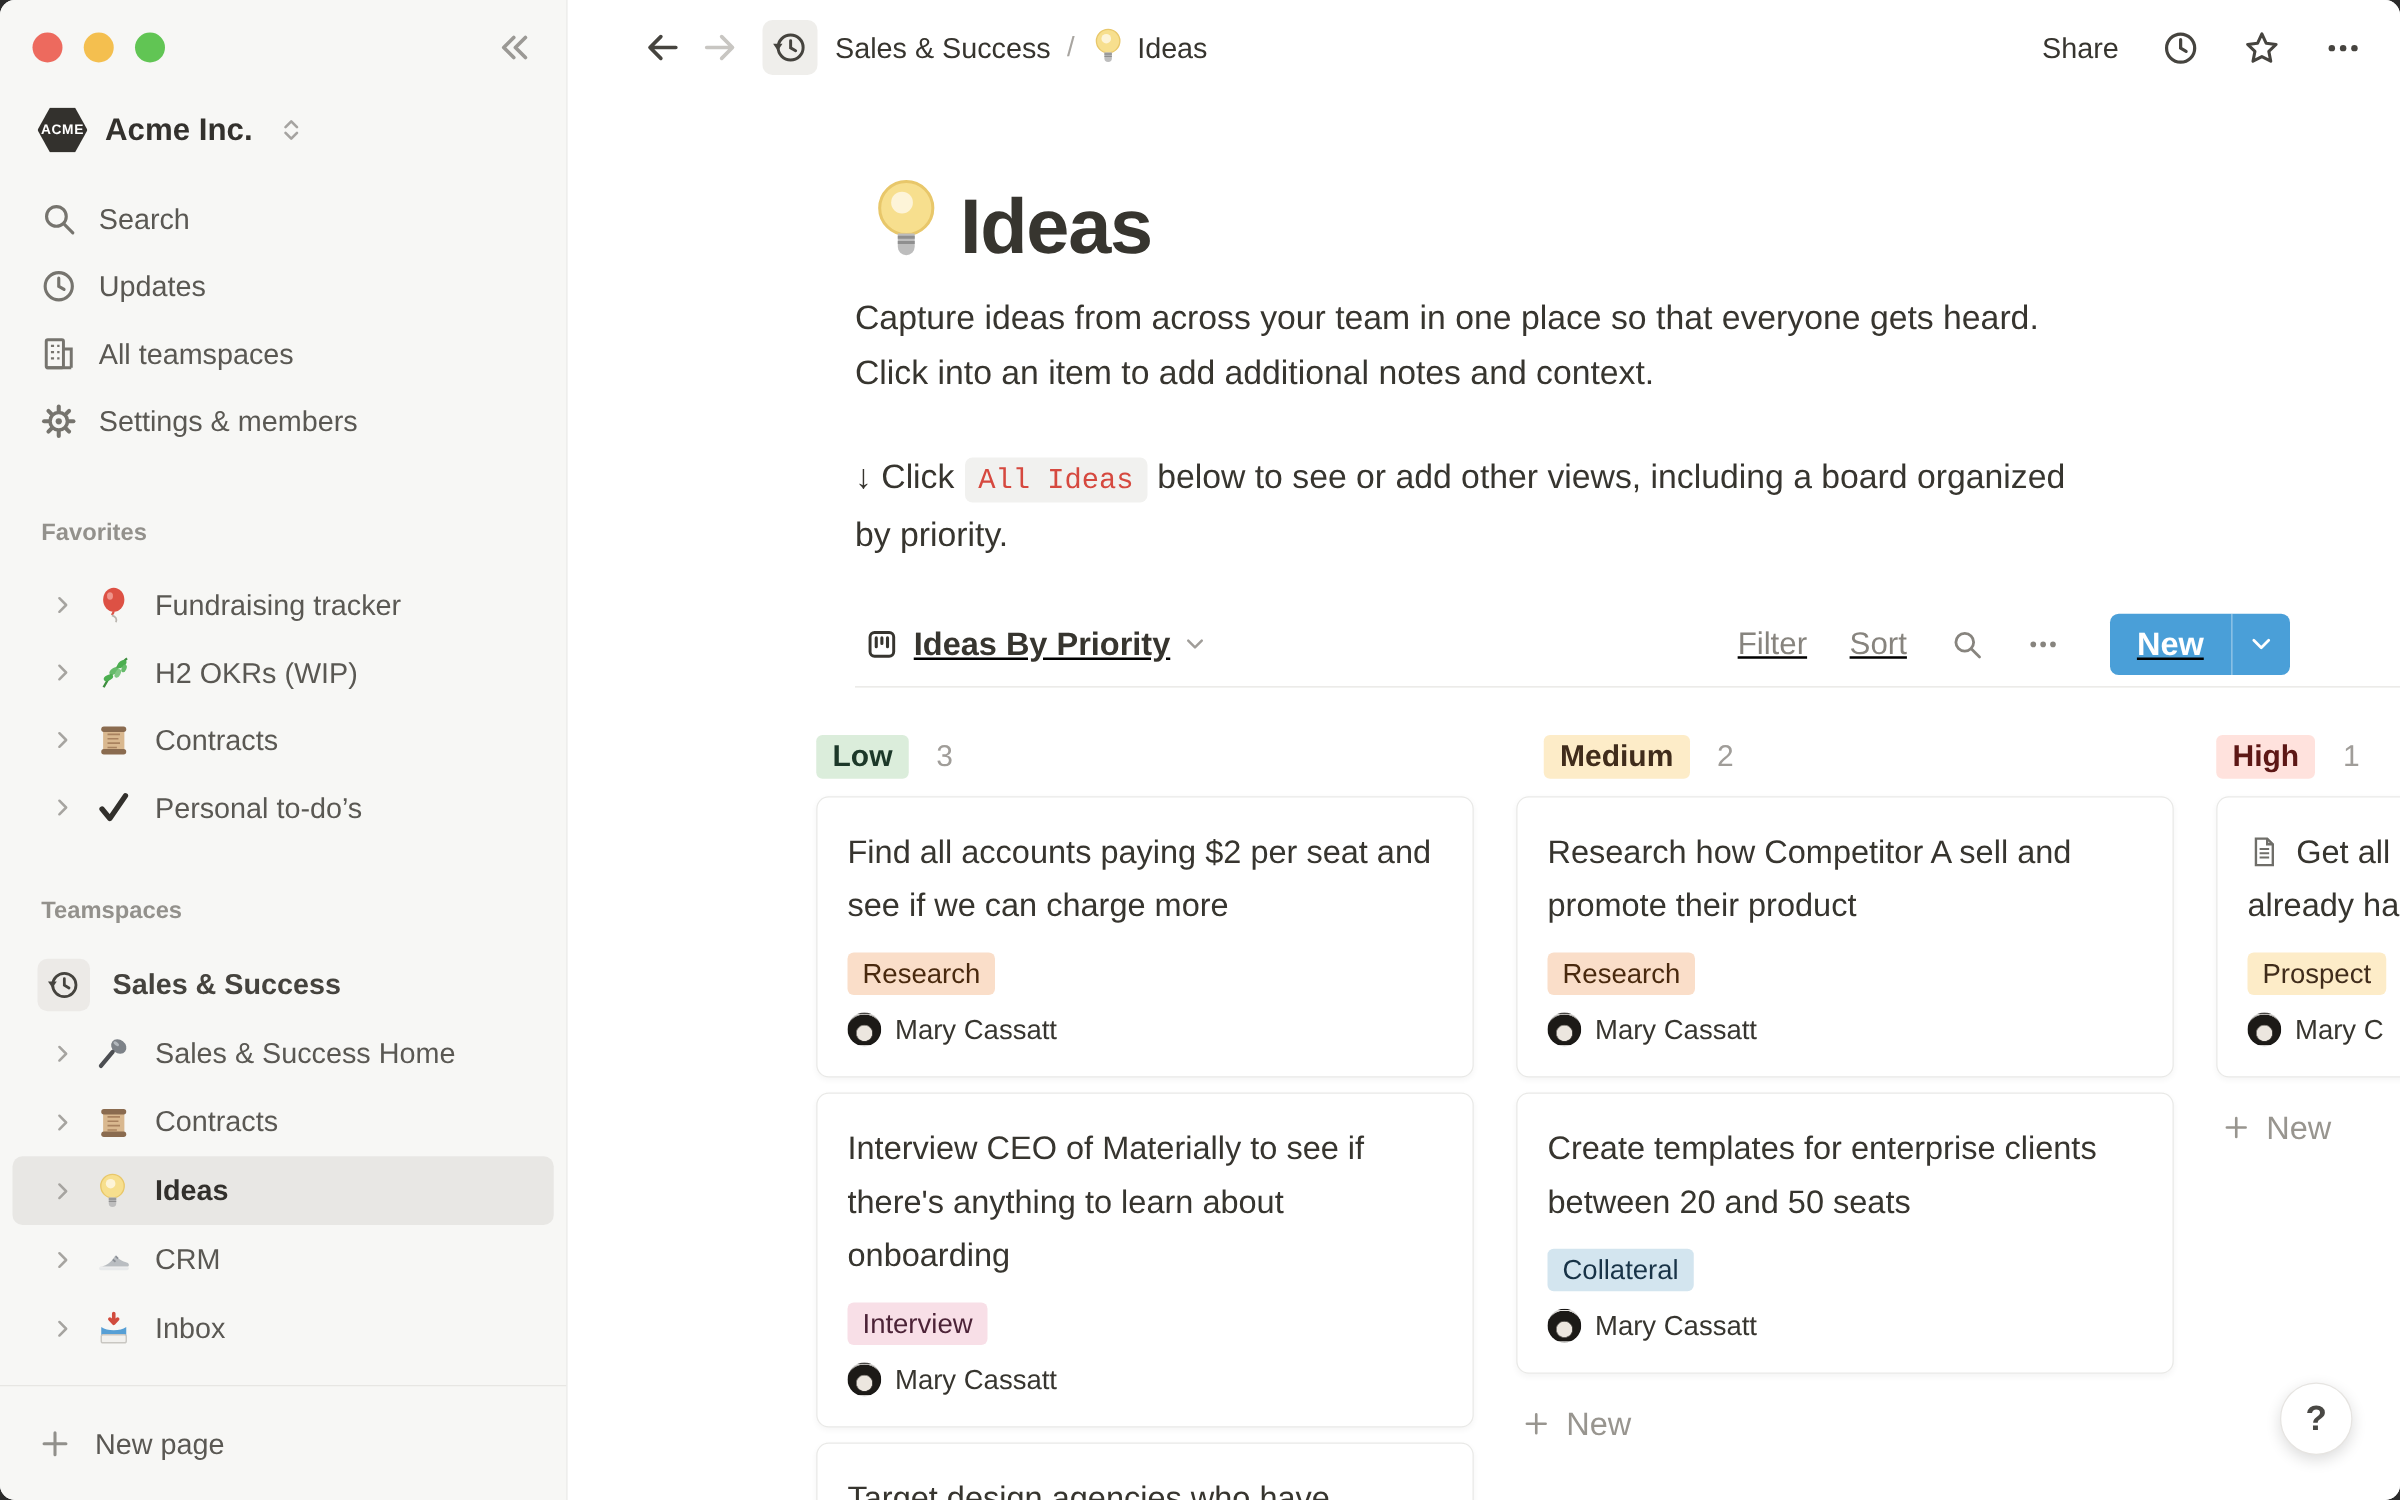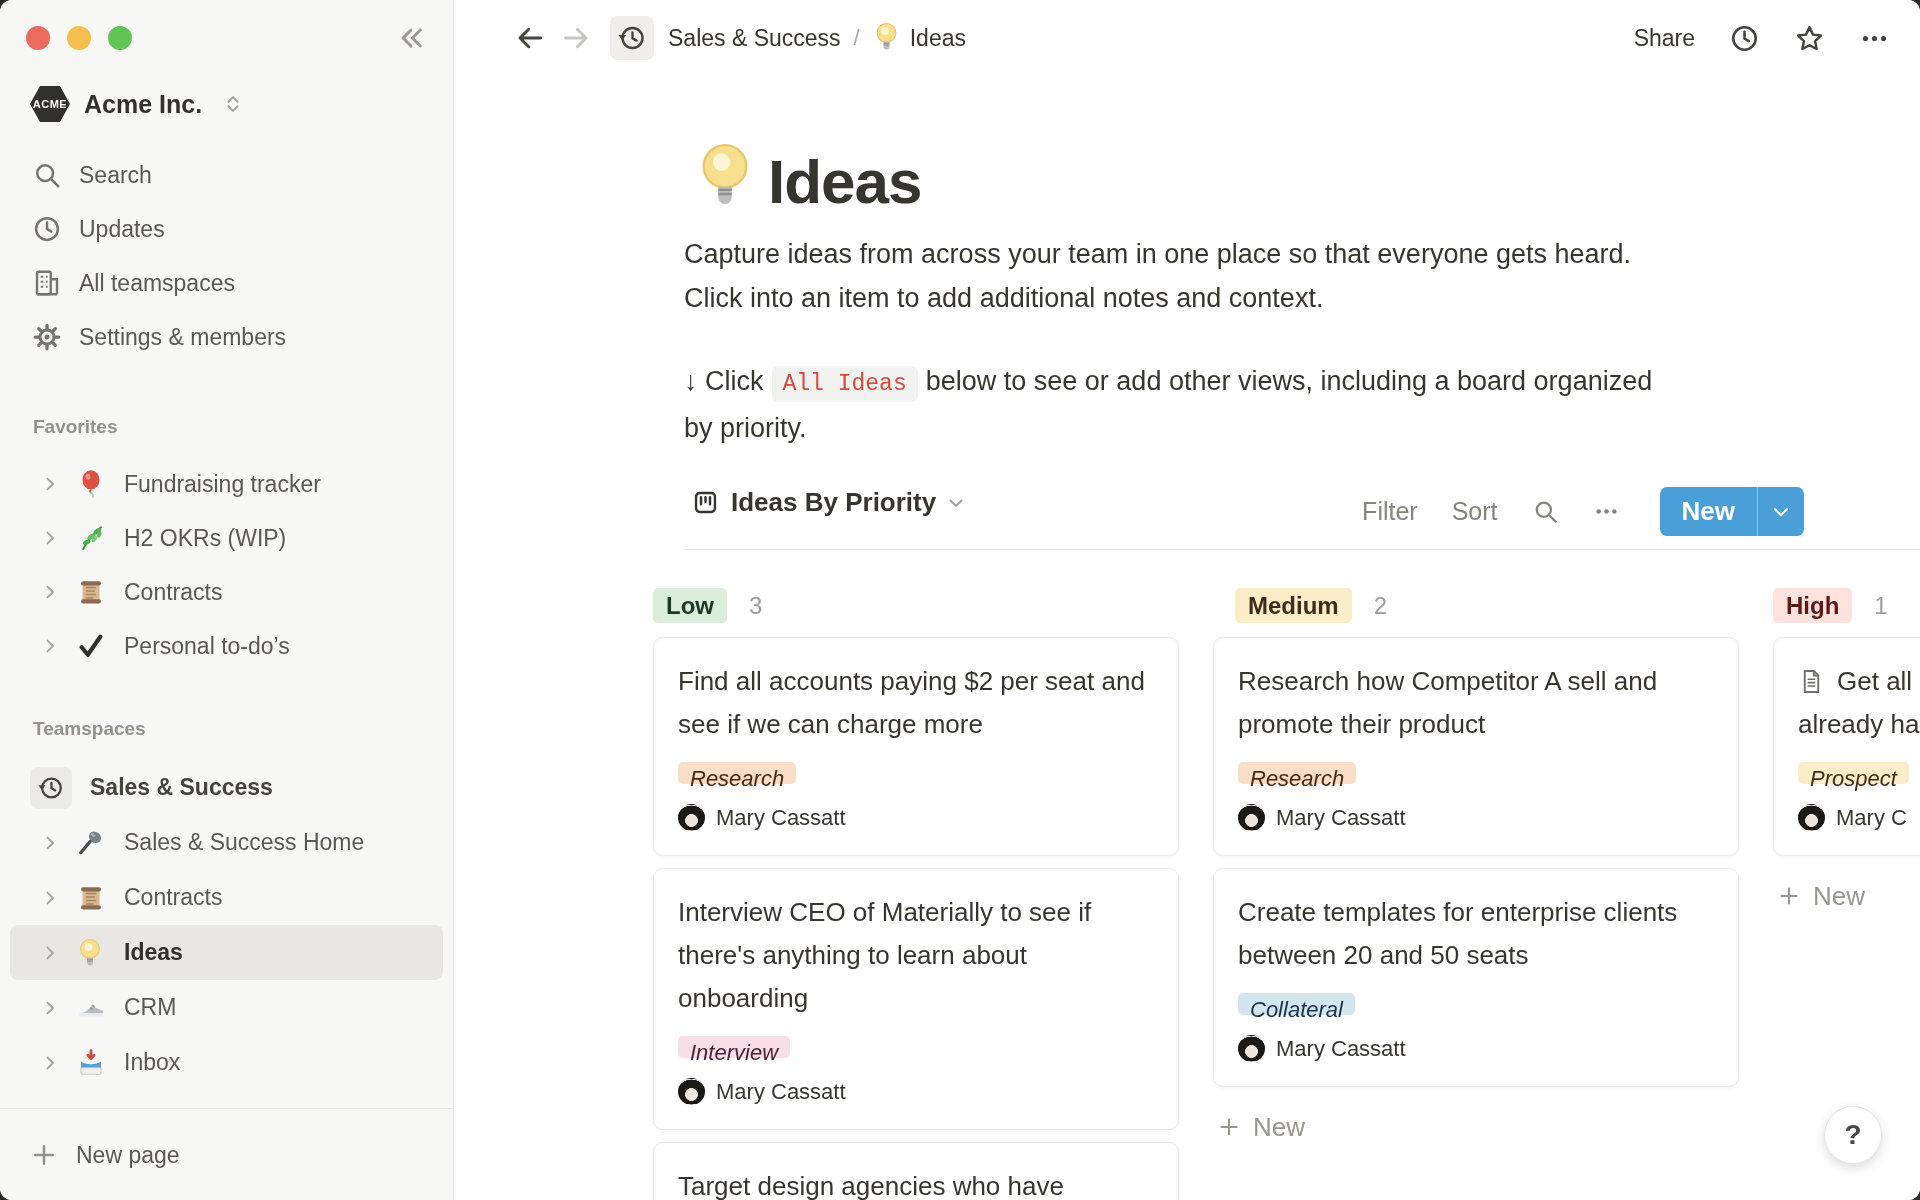--- a/index.html
+++ b/index.html
@@ -66,26 +66,26 @@
   .tb-ic { width:31px; height:31px; cursor:pointer; }
 
   .page-icon { position:absolute; left:218px; top:140px; width:58px; height:76px; }
   .page-title { position:absolute; left:290px; top:146px; font-size:62px; font-weight:700;
                 color:#37352f; letter-spacing:-1px; }
   .desc { position:absolute; left:206px; top:232px; font-size:27px; line-height:44px; color:#37352f; }
   .callout { position:absolute; left:206px; top:359px; font-size:27px; line-height:44px; color:#37352f; }
   .code { font-family:"Liberation Mono", monospace; font-size:23px; color:#d6493f;
           background:#f1f1ef; border-radius:6px; padding:5px 11px; margin:0 8px; }
 
-  .toolbar { position:absolute; left:206px; right:0; top:487px; height:56px; display:flex; align-items:flex-start; }
+  .toolbar { position:absolute; left:206px; right:0; top:487px; height:56px; display:flex; align-items:center;text-decoration:underline; }
   .view-tab { display:flex; align-items:center; cursor:pointer; }
   .kanban-ic { width:27px; height:27px; color:#37352f; margin-left:8px; margin-right:12px; }
   .view-name { font-size:26px; font-weight:700; color:#37352f; }
   .view-chev { width:20px; height:20px; color:#a09d99; margin-left:10px; }
-  .tool-right { margin-left:auto; display:flex; align-items:center; padding-right:116px; gap:34px; }
+  .tool-right { margin-left:auto; display:flex; align-items:center; padding-right:88px; gap:34px; }
   .tool-txt { font-size:25px; color:#87847e; background:none; border:none; cursor:pointer; }
   .tool-ic { width:27px; height:27px; color:#87847e; cursor:pointer; }
   .btn-new { display:flex; align-items:stretch; height:49px; border-radius:7px; overflow:hidden;
              background:#4a9fd8; color:#fff; border:none; cursor:pointer; margin-left:6px; }
   .btn-new .bn-main { display:flex; align-items:center; padding:0 22px; font-size:26px; font-weight:600; color:#fff; }
   .bn-div { width:1px; background:rgba(255,255,255,.45); margin:0; }
   .bn-dd { width:46px; display:flex; align-items:center; justify-content:center; color:#fff; }
   .toolbar-rule { position:absolute; left:206px; right:0; top:549px; height:1px; background:#e6e5e2; }
 
   
@@ -98,21 +98,21 @@
   .b-med { background:#fdecc8; color:#402c1b;margin-left:22px; }
   .b-high { background:#ffe2dd; color:#5d1715; }
   .count { margin-left:22px; font-size:24px; color:#a09d99; line-height:35px; }
   .cards { display:flex; flex-direction:column; gap:12px; }
   .card { background:#fff; border:1px solid #e9e9e7; border-radius:10px;
           box-shadow:0 2px 5px rgba(15,15,15,.045); padding:22px 24px 24px; cursor:pointer; }
   .card-title { font-size:26px; font-weight:500; line-height:43px; color:#37352f; }
   .t-line { display:flex; align-items:center; gap:12px; }
   .doc-ic { width:27px; height:27px; color:#6f6e69; flex:none; }
   .tags { margin-top:16px; }
-  .tag { display:inline-block; height:22px; line-height:34px; padding:0 12px; border-radius:5px; font-size:22px;font-style:italic; }
+  .tag { display:inline-block; height:34px; line-height:34px; padding:0 12px; border-radius:5px; font-size:22px; }
   .t-research { background:#fadec9; color:#49290e; }
   .t-interview { background:#f8dfe7; color:#4c2337; }
   .t-collateral { background:#d3e5ef; color:#183347; }
   .t-prospect { background:#fdecc8; color:#402c1b; }
   .person { margin-top:14px; display:flex; align-items:center; gap:11px; font-size:22px; color:#37352f; }
   .avatar { width:27px; height:27px; border-radius:50%; flex:none; border:1px solid rgba(0,0,0,.12);
             background:radial-gradient(circle at 50% 62%, #ece6df 31%, #1c1a17 33% 74%, #f4f2ef 76%); }
   .card.partial { height:210px; overflow:hidden; }
   .add-new { margin-top:18px; height:44px; display:flex; align-items:center; gap:12px; padding-left:4px;
              color:#98958f; font-size:26px; cursor:pointer; background:none; border:none; }

